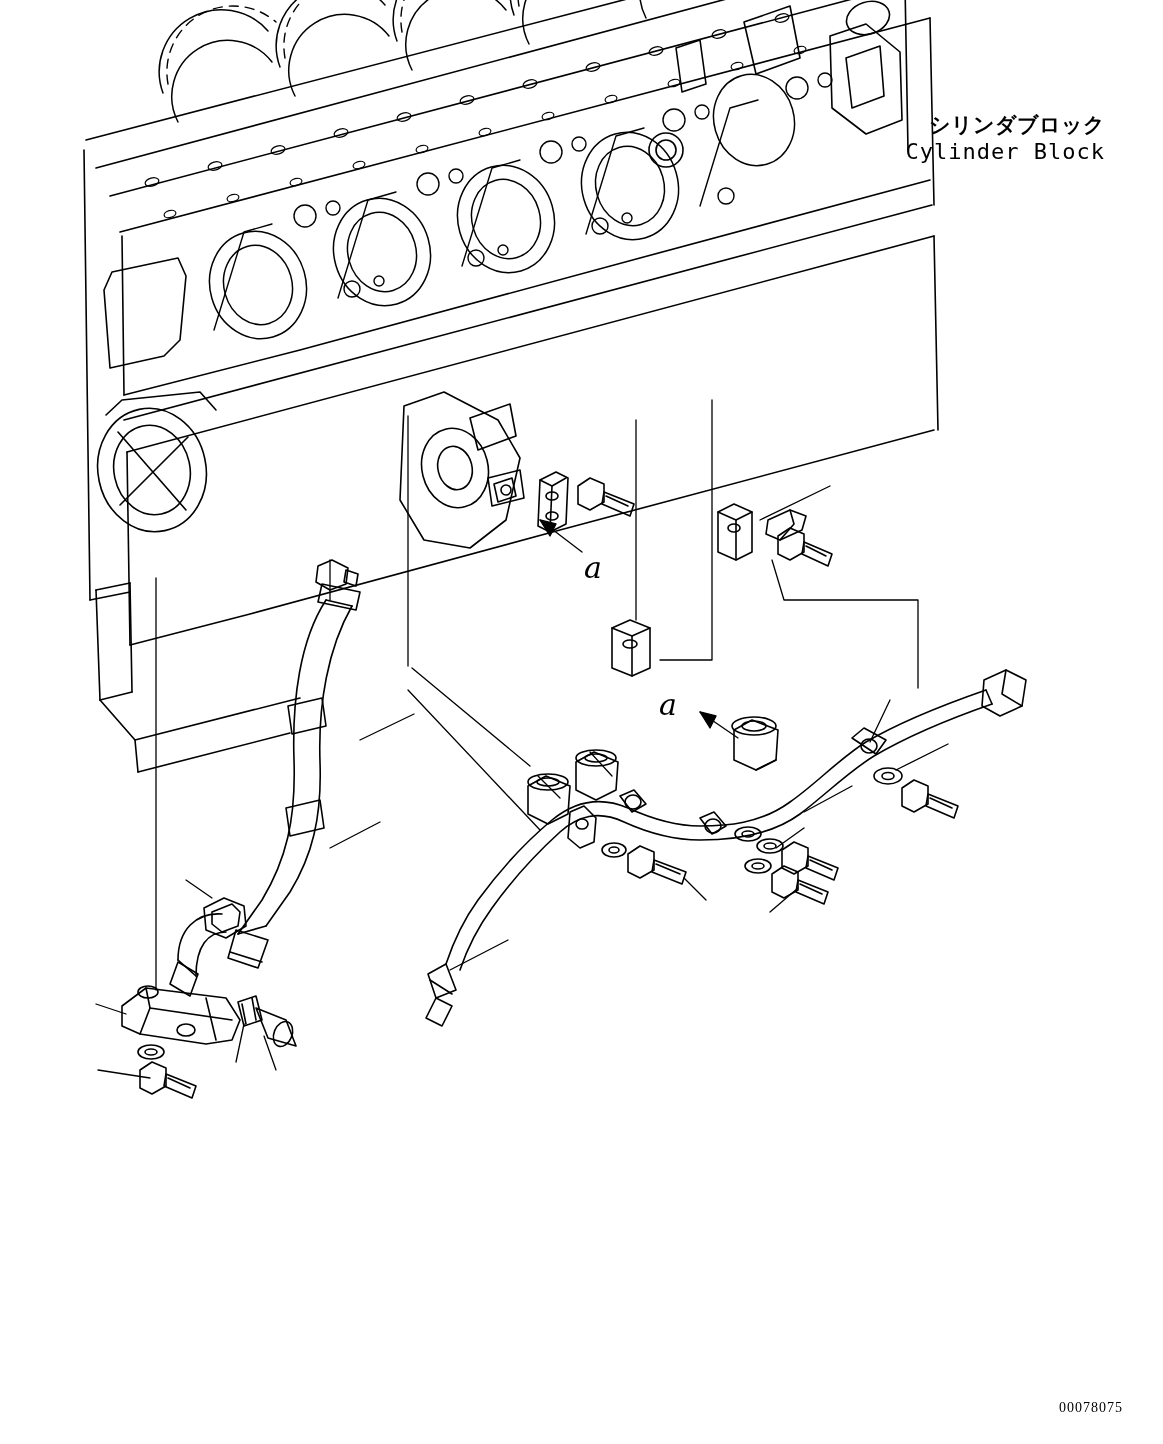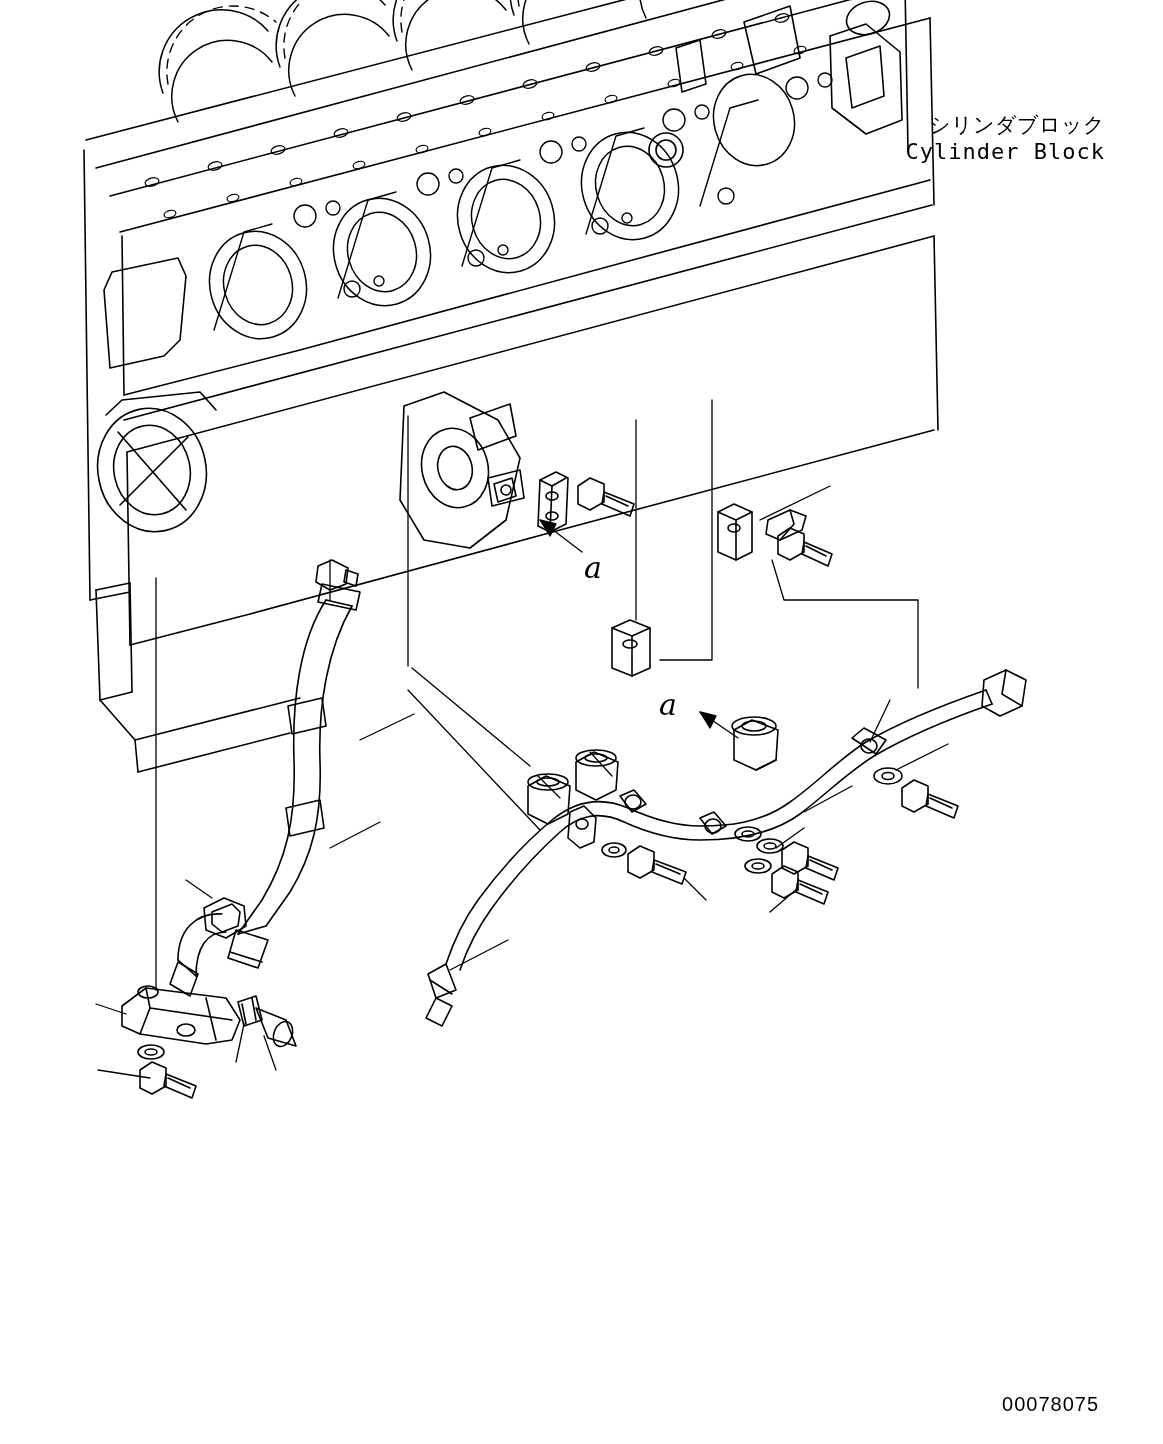--- a/index.html
+++ b/index.html
@@ -32,35 +32,35 @@
     color: #000;
   }
   #label-cylinder-block {
     right: 58px;
     top: 112px;
     text-align: right;
     line-height: 1.25;
   }
   #label-cylinder-block .jp {
     font-size: 21px;
-    font-weight: normal;
+    font-weight: bold;
     letter-spacing: 0.5px;
     font-family: "DejaVu Sans", sans-serif;
   }
   #label-cylinder-block .en {
     font-size: 22px;
     font-weight: normal;
     letter-spacing: 1px;
     font-family: "DejaVu Sans Mono", monospace;
   }
   #label-drawing-number {
-    right: 64px;
+    right: 40px;
     bottom: 28px;
-    font-size: 20px;
-    font-family: Liberation Sans, sans-serif;
+    font-size: 14px;
+    font-family: Liberation Serif, serif;
     letter-spacing: 1px;
   }
   .callout-a {
     position: absolute;
     font-size: 30px;
     font-style: italic;
     font-family: "DejaVu Serif", serif;
   }
   #callout-a-1 { left: 584px; top: 550px; }
   #callout-a-2 { left: 659px; top: 687px; }

